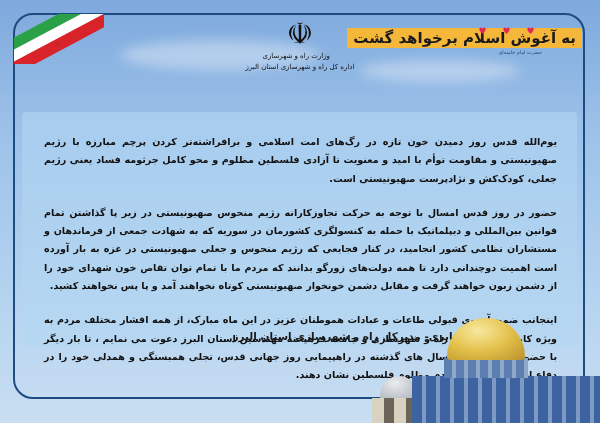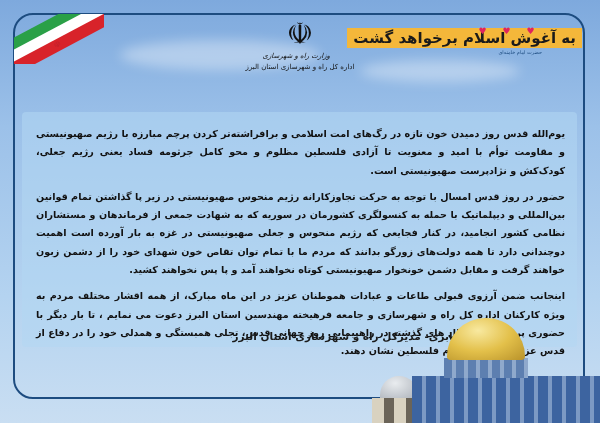--- a/index.html
+++ b/index.html
@@ -18,41 +18,41 @@
     border-top-left-radius:18px;
   }
   .flag .band { position:absolute; width:160px; height:12px; transform: rotate(-28deg); transform-origin: left top; left:-12px; }
   .flag .g { top:30px; background:#2aa047; }
   .flag .w { top:42px; background:#ffffff; }
   .flag .r { top:54px; background:#d8232a; }
   .flag .emblem { position:absolute; left:40px; top:26px; color:#c0202a; font-size:8px; transform: rotate(-28deg); }
 
   .gov-logo { position:absolute; left:270px; top:18px; width:60px; text-align:center; }
   .gov-logo .emblem-big { font-size:30px; line-height:32px; color:#111; font-family:"DejaVu Serif", serif; }
-  .gov-logo .l1 { font-size:7px; color:#111; white-space:nowrap; margin-top:2px; direction:rtl;font-style:italic; }
+  .gov-logo .l1 { font-size:7px; color:#111; white-space:nowrap; margin-top:2px; direction:rtl; }
   .gov-logo .l2 { font-size:7px; color:#111; white-space:nowrap; margin-top:3px; direction:rtl; margin-left:-30px; margin-right:-30px;text-align:center; }
 
   .palestine { position:absolute; left:447px; top:28px; width:135px; text-align:center; direction:rtl; }
   .palestine .title { font-family:"DejaVu Serif", serif; font-weight:bold; font-size:28px; color:#111; line-height:34px; }
   .palestine .hearts { position:absolute; top:-2px; left:0; width:100%; color:#e0245e; font-size:9px; letter-spacing:16px; }
   .palestine .ribbon {
     display:inline-block; background:#f4b73a; color:#1a1a1a; font-size:15px; padding:1px 6px; font-weight:bold; white-space:nowrap;
   }
   .palestine .sig { font-size:5px; color:#1d4c80; margin-top:1px; text-align:right; padding-right:40px; }
 
   .text-panel {
     position:absolute; left:22px; top:112px; width:555px; height:235px;
     background: rgba(178, 215, 242, 0.55);
     border-radius:4px;
   }
   .body-text {
     position:absolute; left:28px; top:117px; width:545px; direction:rtl; text-align:justify;
     font-size:9.6px; line-height:18.3px; color:#111; font-weight:bold;
   }
-  .body-text p { margin:8px; }
+  .body-text p { margin:16px; }
   .signature {
     position:absolute; left:28px; top:330px; width:520px; direction:rtl; text-align:right;
     font-size:10.5px; font-weight:bold; color:#1a1a1a; padding-right:34px; box-sizing:border-box;
   }
   .dome-wrap { position:absolute; left:372px; top:318px; width:240px; height:105px; }
   .dome { position:absolute; left:75px; top:0; width:78px; height:42px; background: radial-gradient(ellipse at 40% 30%, #f8e9a0 0%, #e3c04a 50%, #b8922a 100%); border-radius:40px 40px 4px 4px; }
   .drum { position:absolute; left:72px; top:40px; width:84px; height:20px; background: repeating-linear-gradient(90deg,#5d7fb0 0 8px,#8fa9cc 8px 12px); }
   .octagon { position:absolute; left:40px; top:58px; width:200px; height:47px; background: repeating-linear-gradient(90deg,#3d64a0 0 10px,#7d9ac4 10px 14px); }
   .small-dome { position:absolute; left:8px; top:58px; width:38px; height:24px; background: radial-gradient(ellipse at 40% 30%, #e9ecef 0%, #a7adb5 100%); border-radius:20px 20px 2px 2px; }
   .arcade { position:absolute; left:0; top:80px; width:100px; height:25px; background: repeating-linear-gradient(90deg,#d9d2c0 0 12px,#6b6458 12px 22px); }

